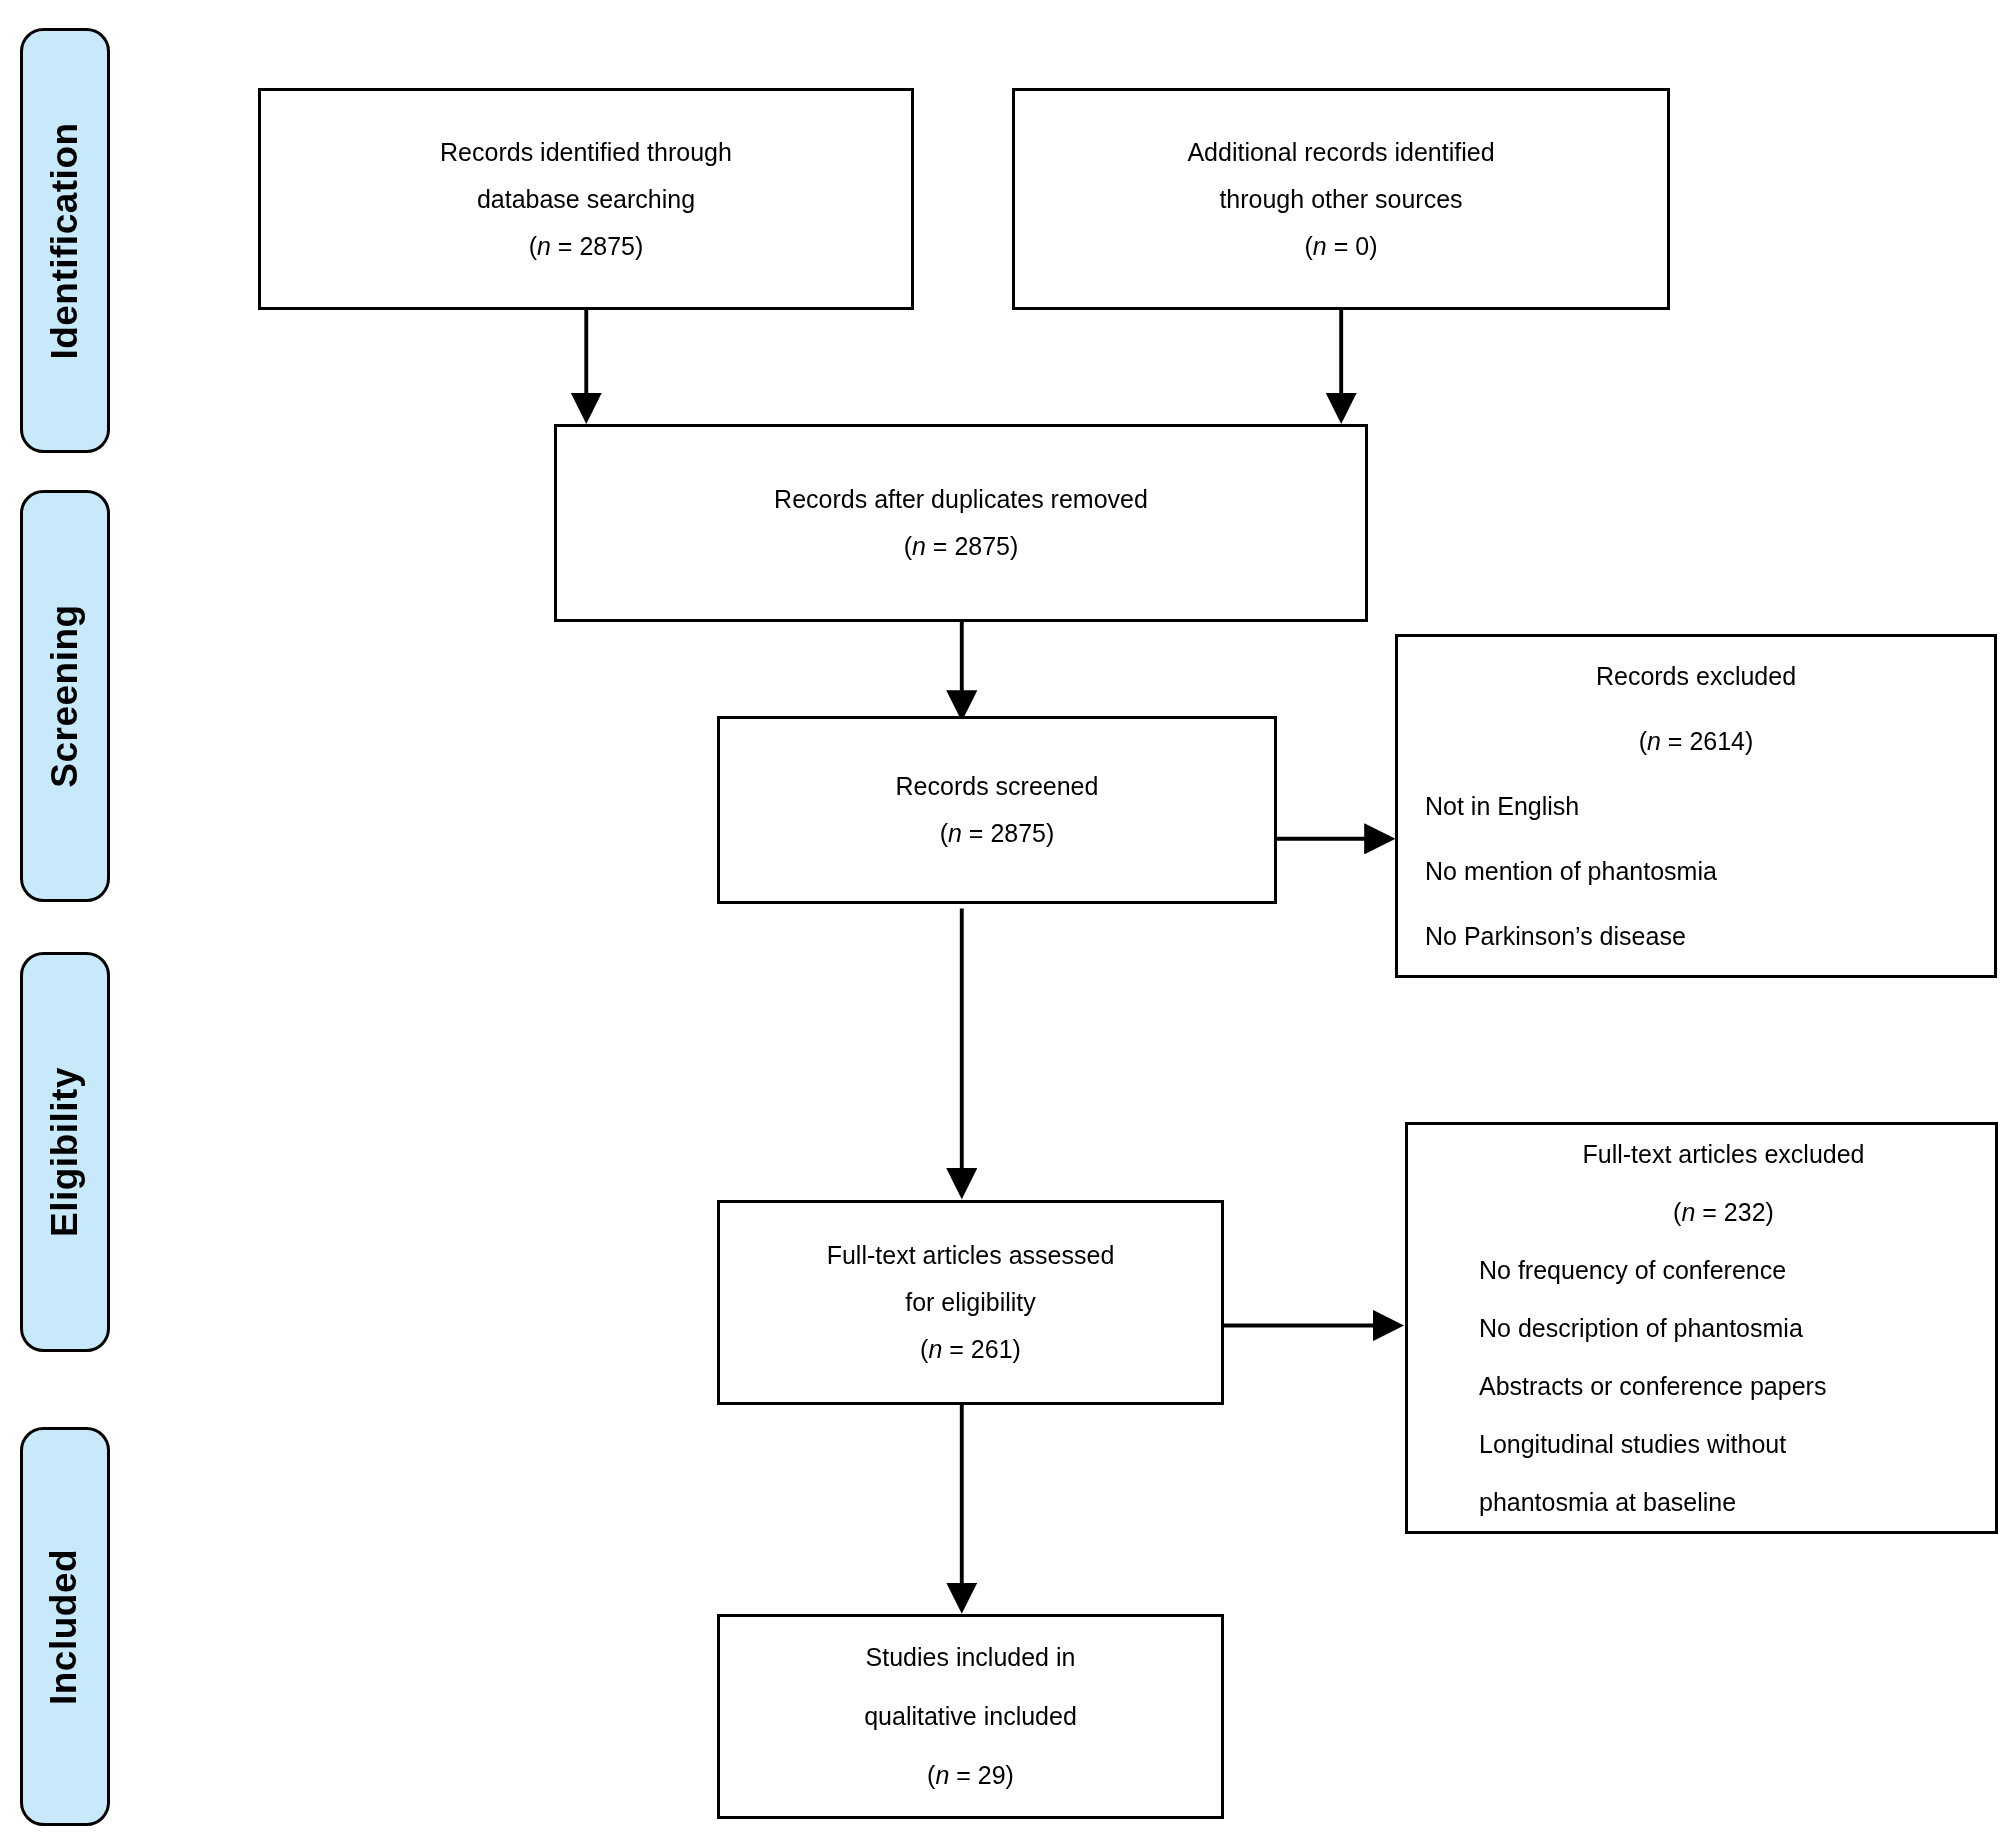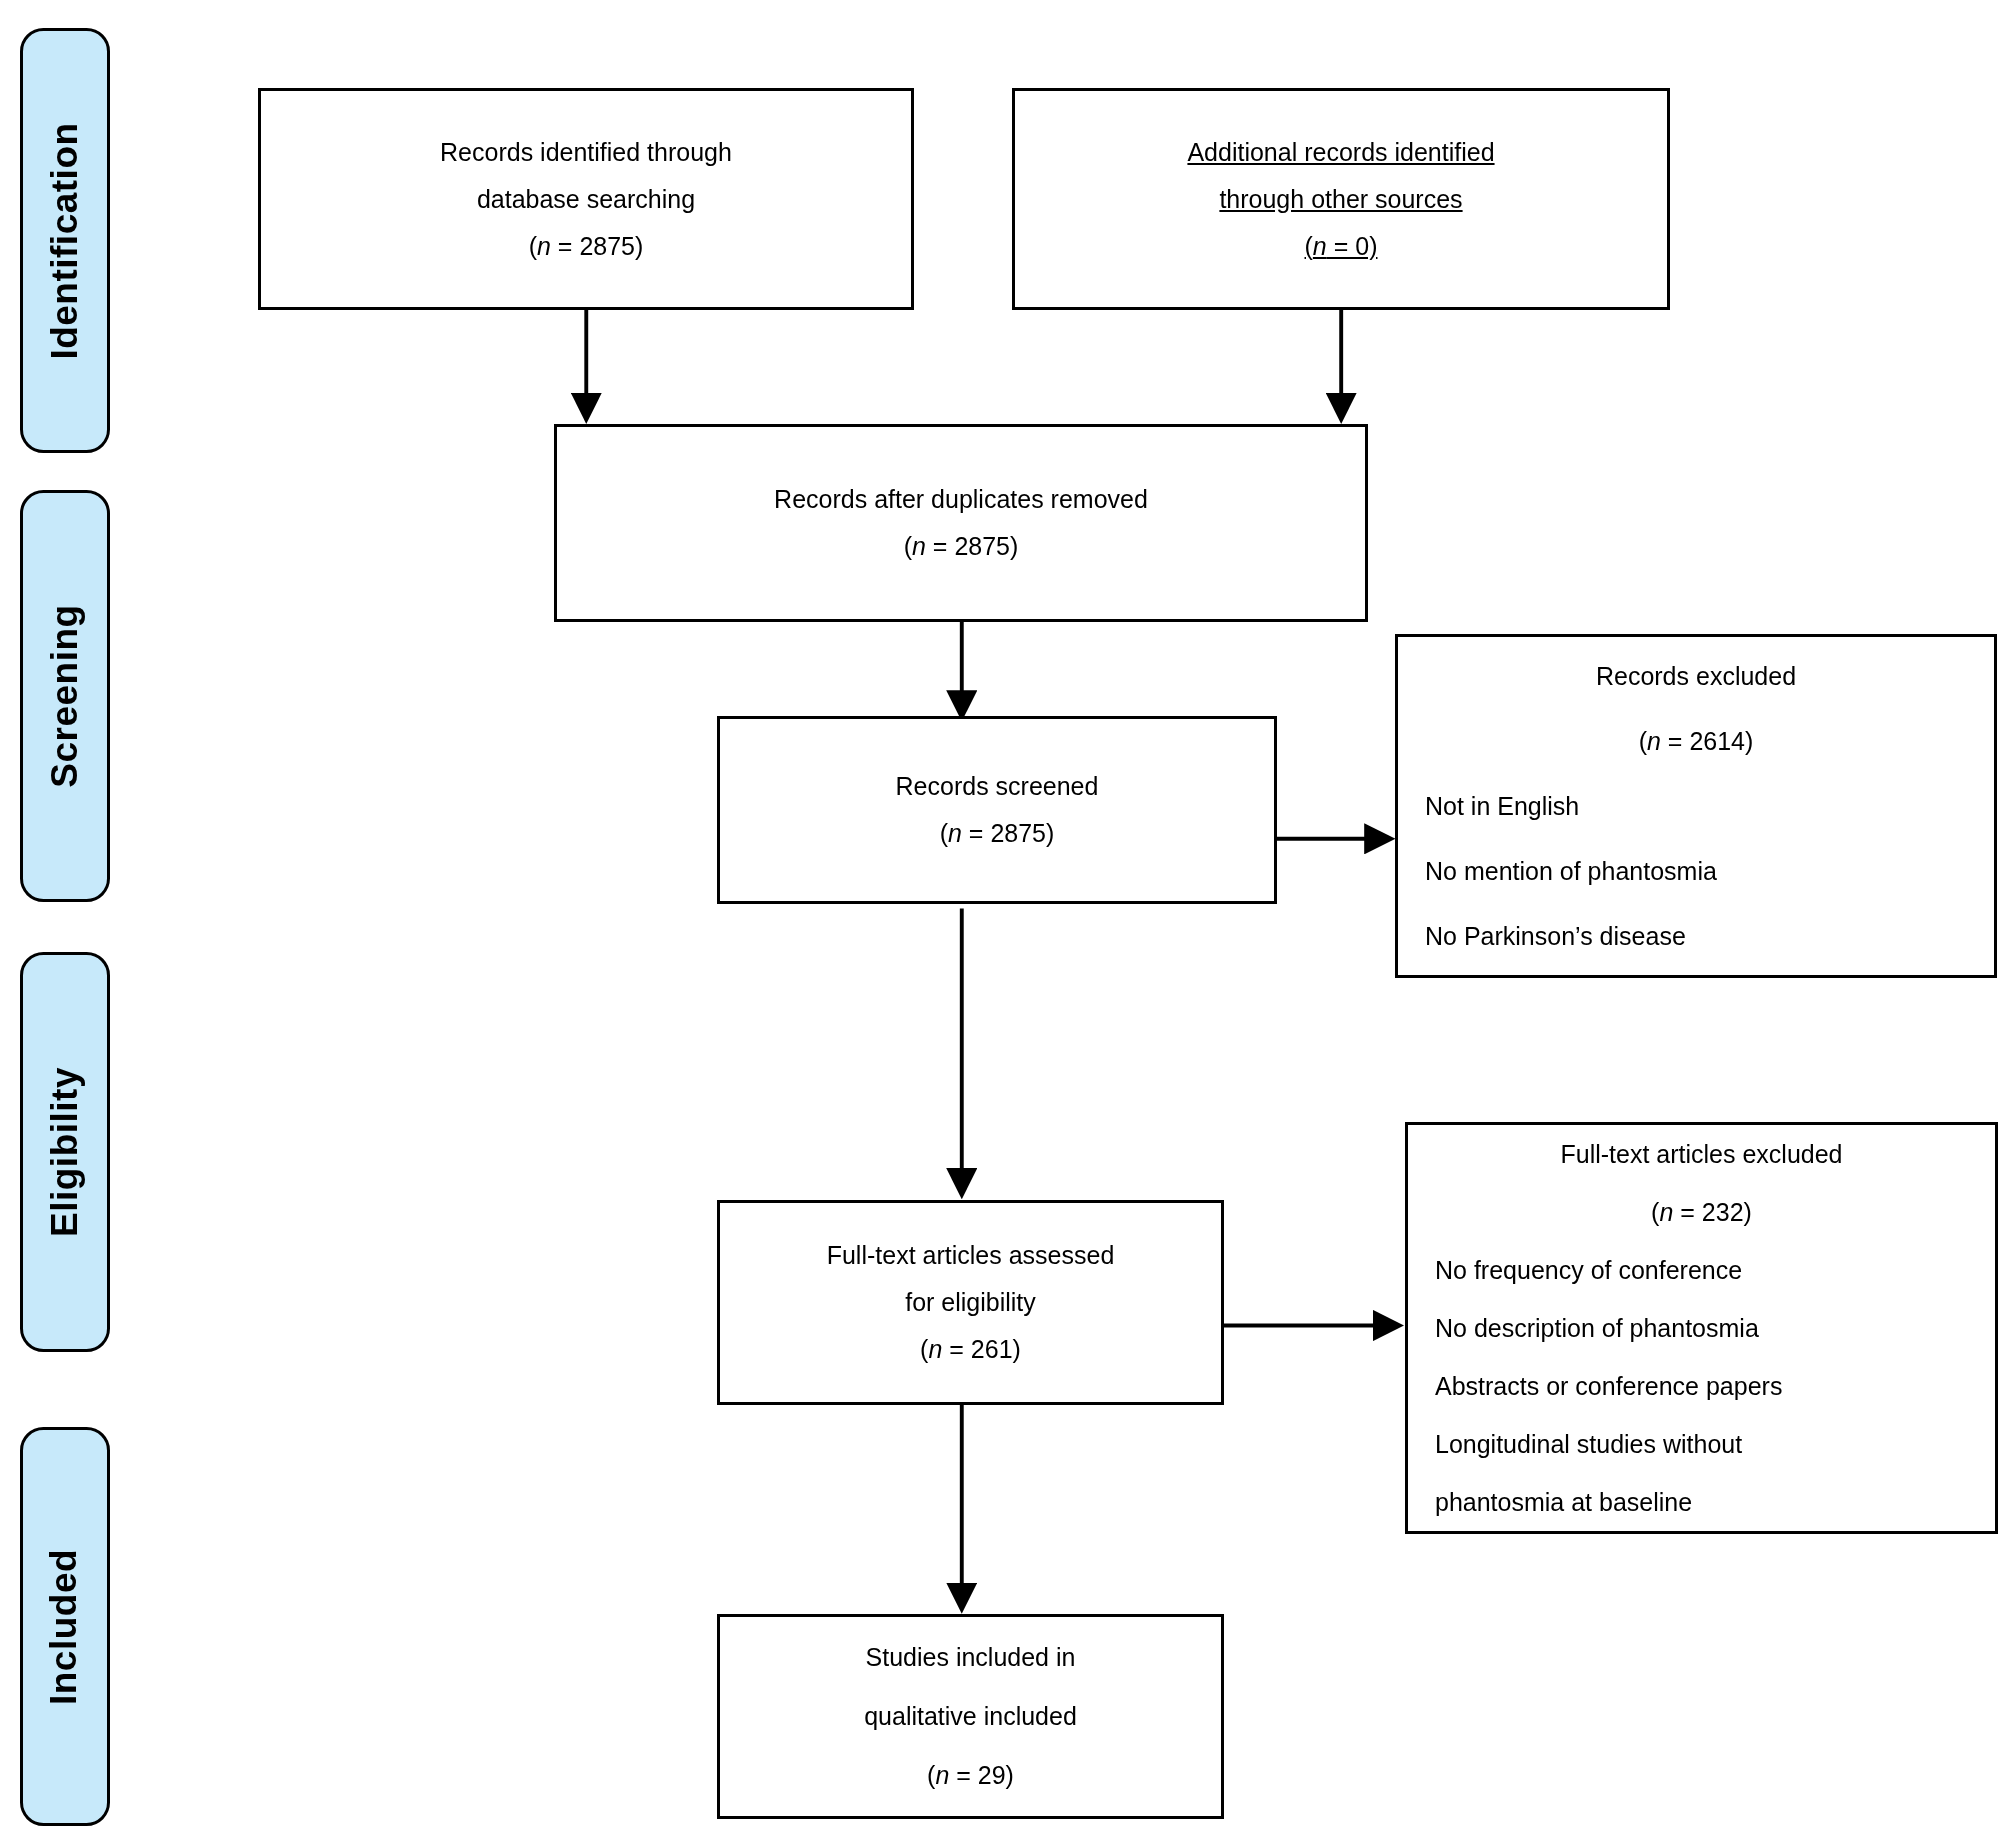--- a/index.html
+++ b/index.html
@@ -56,21 +56,21 @@
     line-height: 47px;
   }
   .box .line { text-align: center; width: 100%; }
   .box .line.left {
     text-align: left;
     padding-left: 27px;
     padding-right: 4.9px;
     box-sizing: border-box;
   }
   .box.roomy  { line-height: 65px; }
-  .box.roomy7 { line-height: 58px; }
+  .box.roomy7 { line-height: 58px; padding-left: 44px; }
 </style>
 </head>
 <body>
 
 <div class="canvas">
 
   <svg class="arrows" viewBox="0 0 4111 3773" xmlns="http://www.w3.org/2000/svg">
     <defs>
       <marker id="ah" markerWidth="8" markerHeight="8" refX="6.6" refY="4" orient="auto" markerUnits="strokeWidth">
         <path d="M0,0 L8,4 L0,8 z" fill="#000000"></path>
@@ -97,21 +97,21 @@
   <div class="stage" style="top: 1427px; height: 399px; background: rgb(199, 233, 250); border-color: rgb(0, 0, 0);">
     <span class="stage-text">Included</span>
   </div>
 
   <div class="box" style="left: 258px; top: 88px; width: 656px; height: 222px; border-color: rgb(0, 0, 0);">
       <div class="line">Records identified through</div>
       <div class="line">database searching</div>
       <div class="line">(<i>n</i> = 2875)</div>
     </div>
 
-  <div class="box" style="left: 1012px; top: 88px; width: 658px; height: 222px; border-color: rgb(0, 0, 0); text-decoration: underline;">
+  <div class="box" style="left: 1012px; top: 88px; width: 658px; height: 222px; border-color: rgb(0, 0, 0);">
       <div class="line">Additional records identified</div>
       <div class="line">through other sources</div>
       <div class="line">(<i>n</i> = 0)</div>
     </div>
 
   <div class="box" style="left: 554px; top: 424px; width: 814px; height: 198px; border-color: rgb(0, 0, 0);">
       <div class="line">Records after duplicates removed</div>
       <div class="line">(<i>n</i> = 2875)</div>
     </div>
 

